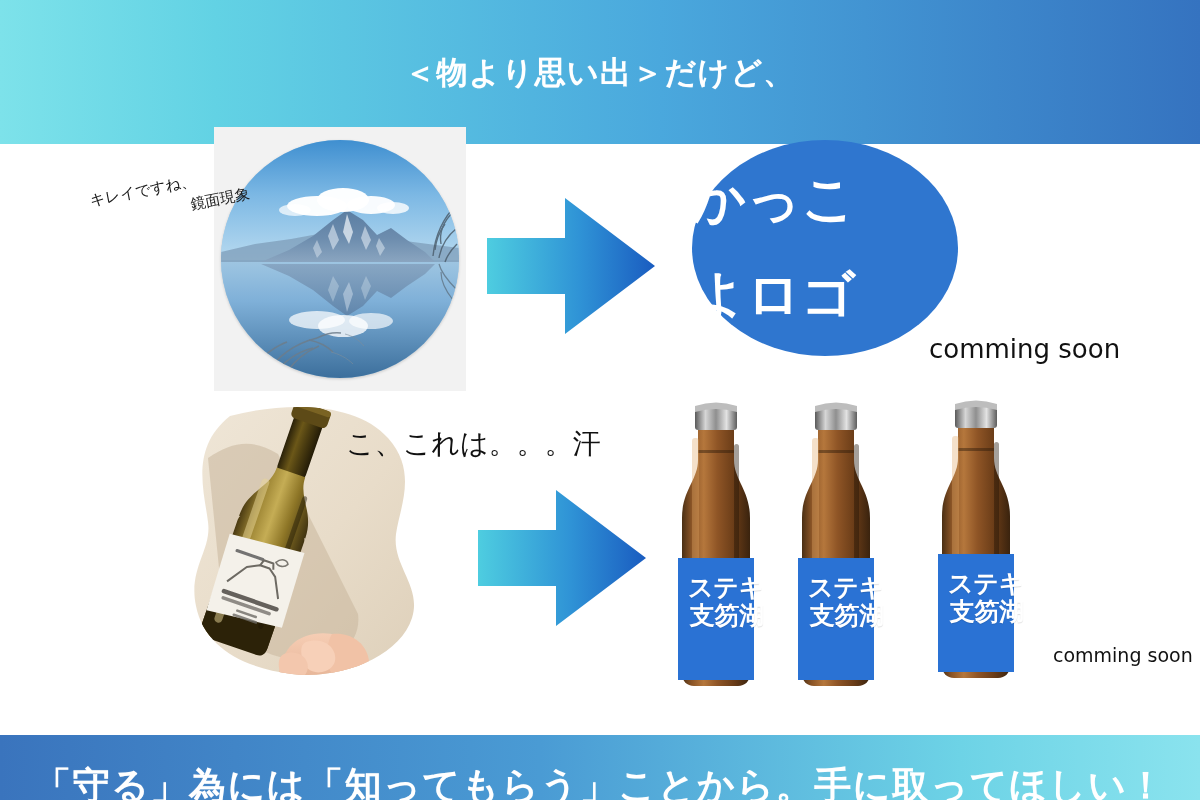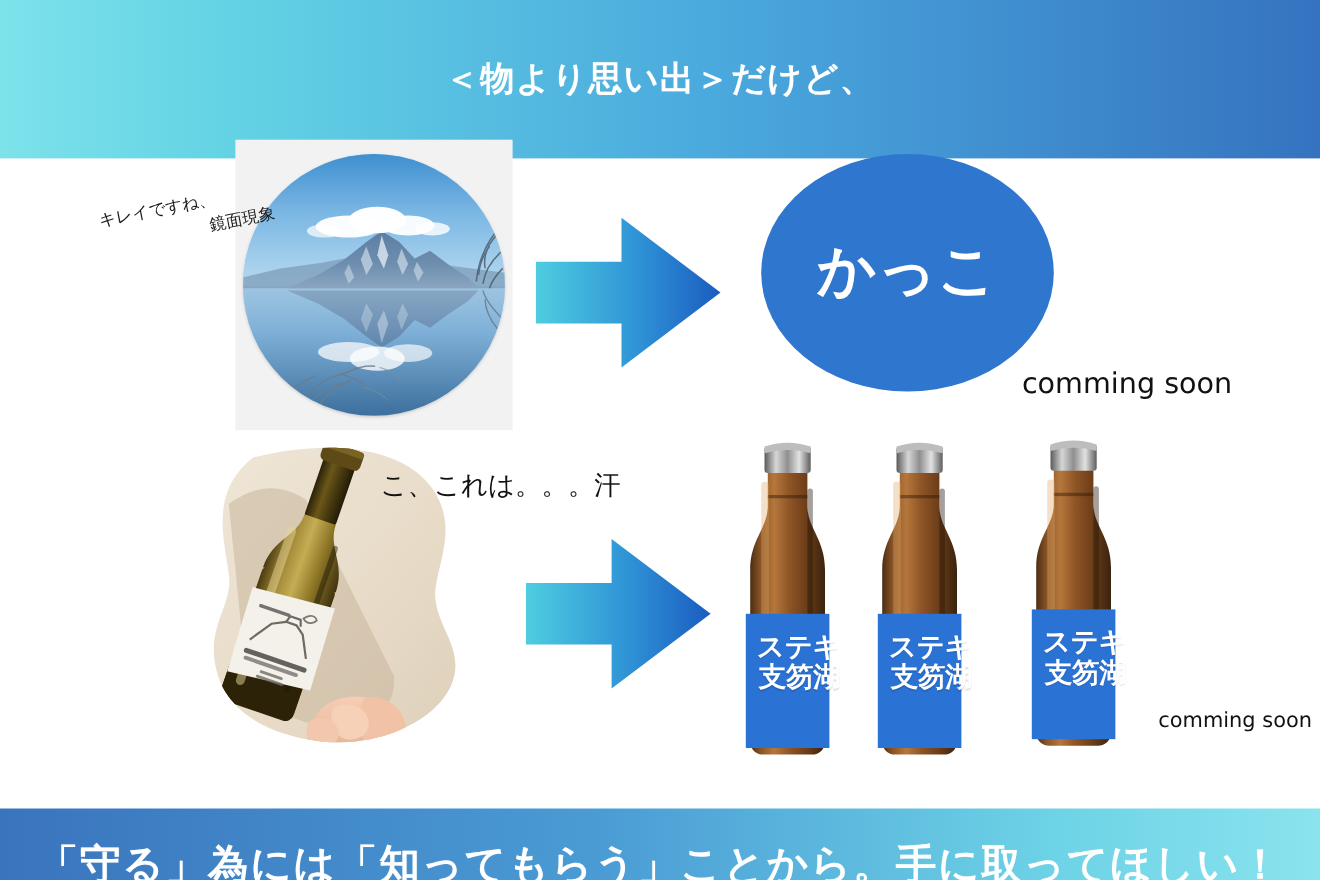--- a/index.html
+++ b/index.html
@@ -110,21 +110,21 @@
   #logo-circle {
     position: absolute;
     left: 692px;
     top: 140px;
     width: 266px;
     height: 216px;
     border-radius: 50%;
     background: #2f76cf;
     display: flex;
     flex-direction: column;
-    align-items: center;
+    align-items: flex-start;
     justify-content: center;
     box-sizing: border-box;
     padding-bottom: 2px;
     gap: 36px;
   }
   #logo-circle .logo-line {
     font-family: "DejaVu Sans", sans-serif;
     font-weight: 700;
     font-size: 53px;
     line-height: 1.13;
@@ -151,21 +151,21 @@
     width: 300px;
     height: 292px;
   }
   #bottle-photo svg { display: block; }
 
   #bottle-annotation {
     position: absolute;
     left: 346px;
     top: 425px;
     font-family: "DejaVu Sans", sans-serif;
-    font-size: 24px;
+    font-size: 28px;
     color: #111111;
     white-space: nowrap;
   }
 
   
   .mock-bottle {
     position: absolute;
     width: 96px;
     height: 290px;
   }
@@ -295,20 +295,21 @@
           <stop offset="55%" stop-color="#2f93d6"></stop>
           <stop offset="100%" stop-color="#1a5cc0"></stop>
         </linearGradient>
       </defs>
       <path d="M0 42 L78 42 L78 2 L168 70 L78 138 L78 98 L0 98 Z" fill="url(#arrGradA)"></path>
     </svg>
   </div>
 
   <div id="logo-circle">
     <div class="logo-line">かっこ</div>
+    <div class="logo-line">よロゴ</div>
   </div>
   <div id="coming-soon-logo" class="coming-soon">comming soon</div>
 
   <div id="bottle-photo">
     <svg width="300" height="292" viewBox="0 0 300 292">
       <defs>
         <linearGradient id="wallG" x1="0" y1="0" x2="1" y2="1">
           <stop offset="0%" stop-color="#efe6d7"></stop>
           <stop offset="55%" stop-color="#e8dcc9"></stop>
           <stop offset="100%" stop-color="#ded0ba"></stop>

